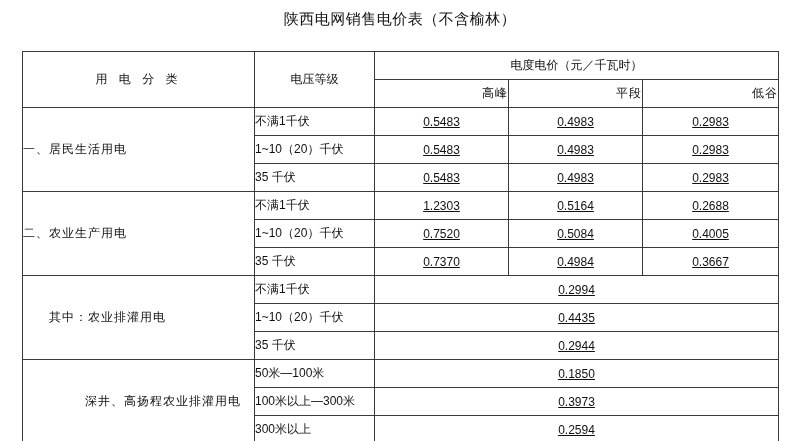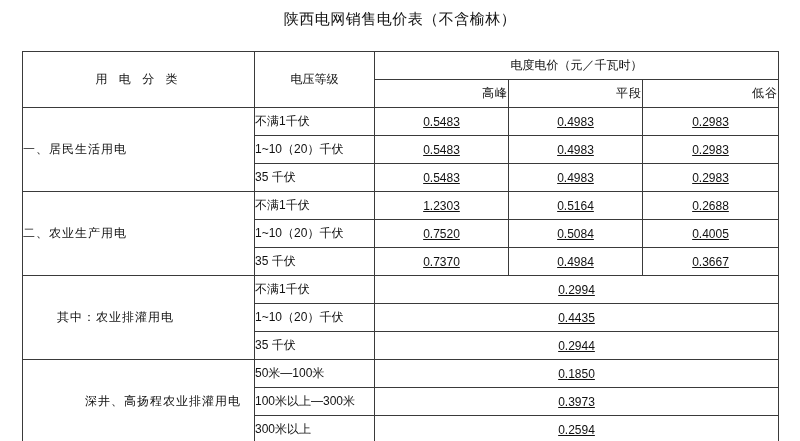--- a/index.html
+++ b/index.html
@@ -52,21 +52,21 @@
   .hdr-wide {
     letter-spacing: 4px;
   }
   .cat-cell {
     text-align: left;
     padding-left: 14px;
     font-size: 13px;
     letter-spacing: 1px;
   }
   .cat-cell.indent {
-    padding-left: 34px;
+    padding-left: 26px;
   }
   .cat-cell.indent2 {
     padding-left: 62px;
   }
   .volt-cell {
     text-align: left;
     padding-left: 8px;
     font-size: 12px;
   }
   .num-cell {

